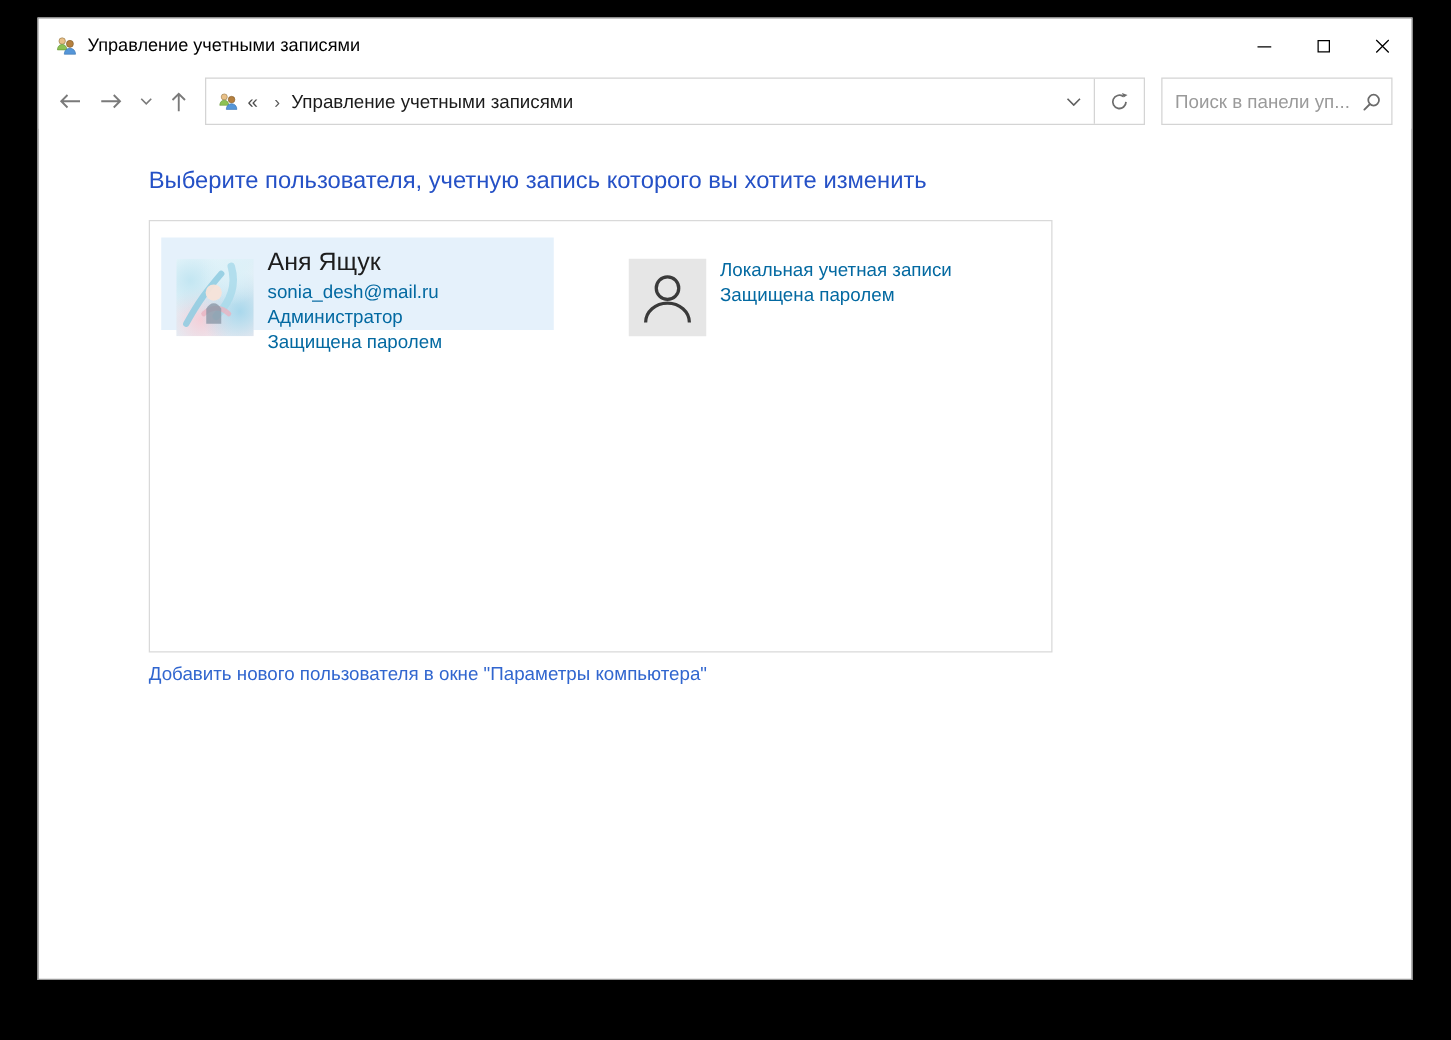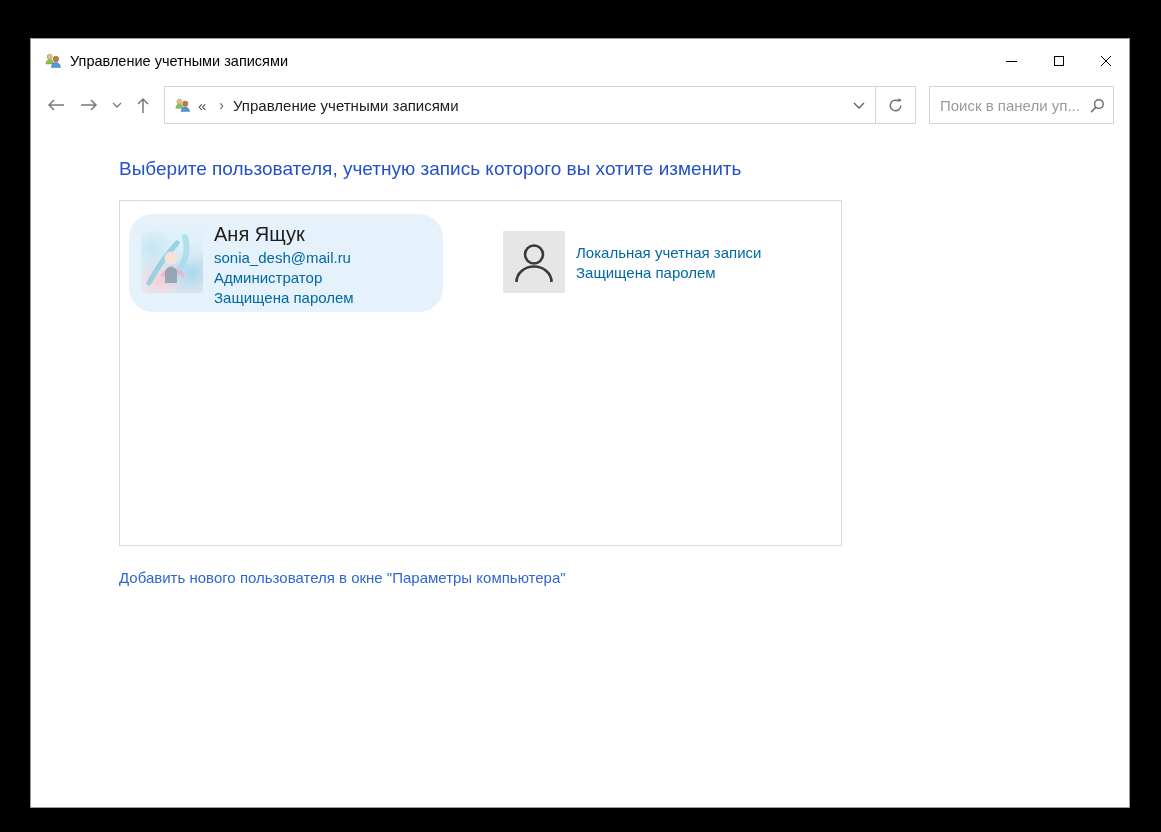--- a/index.html
+++ b/index.html
@@ -5,21 +5,21 @@
   * { box-sizing: border-box; }
   html,body { margin:0; padding:0; }
   body {
     width:1161px; height:832px; position:relative;
     background:#000;
     font-family:"Liberation Sans", sans-serif;
     overflow:hidden;
     -webkit-font-smoothing:antialiased;
   }
   .window {
-    position:absolute; left:30px; top:38px; width:1100px; height:770px;
+    position:absolute; left:30px; top:14px; width:1100px; height:770px;
     background:#fff; border:1px solid #9b9b9b;
   }
   
   .titlebar { height:44px; display:flex; align-items:center; padding-left:13px; background:#fff; }
   .titlebar .app-icon { width:18px; height:18px; flex:0 0 auto; }
   .titlebar .title-text { margin-left:8px; font-size:14.5px; color:#000; white-space:nowrap; }
   .win-controls { margin-left:auto; display:flex; height:100%; }
   .win-btn { width:47px; height:100%; display:flex; align-items:center; justify-content:center; cursor:default; }
   .glyph-min { width:11px; height:0; border-top:1px solid #000; display:block; }
   .glyph-max { width:10px; height:10px; border:1px solid #000; display:block; }
@@ -49,38 +49,38 @@
     font-size:15px; color:#0c4a6e; padding:0; background:transparent;
   }
   .searchbox input::placeholder { color:#9a9a9a; }
   
   .content { padding-left:88px; }
   .page-heading { margin-top:31px; font-size:19px; color:#2551c6; font-weight:400; }
   .accounts-panel {
     margin-top:20px; width:723px; height:346px; border:1px solid #d9d9d9; background:#fff;
     padding:13px 9px; display:flex; align-items:flex-start; gap:48px;
   }
-  .account-tile { width:314px; height:98px; display:flex; cursor:default;border-radius:24px; }
+  .account-tile { width:314px; height:74px; display:flex; cursor:default; }
   .account-tile.selected { background:#e5f1fb; }
   .tile-avatar { width:62px; height:62px; margin:17px 0 0 12px; flex:0 0 auto; position:relative; overflow:hidden; }
   .avatar-art {
     width:62px; height:62px;
     background:
       radial-gradient(circle at 72% 18%, #dcf1f8 0%, rgba(220,241,248,0) 38%),
       radial-gradient(circle at 18% 28%, #c3e6f2 0%, rgba(195,230,242,0) 42%),
       radial-gradient(circle at 82% 68%, #a9d8ec 0%, rgba(169,216,236,0) 48%),
       radial-gradient(circle at 32% 78%, #f4cfd8 0%, rgba(244,207,216,0) 42%),
       linear-gradient(140deg,#eef8fc 0%, #dff0f8 45%, #f7ecf0 100%);
   }
   .avatar-placeholder { background:#e6e6e6; display:flex; align-items:center; justify-content:center; }
   .tile-text { margin-left:11px; padding-top:7px; display:flex; flex-direction:column; }
   .tile-text.centered { padding-top:0; justify-content:center; }
   .acct-name { font-size:20px; line-height:27px; color:#1d1d1d; }
   .acct-line { font-size:15px; line-height:20px; color:#0369a1; }
-  .add-user-link { margin-top:23px; font-size:15px; color:#3166cf; cursor:pointer; width:fit-content; }
+  .add-user-link { margin-top:9px; font-size:15px; color:#3166cf; cursor:pointer; width:fit-content; }
   svg { display:block; }
 </style>
 <title>Управление учетными записями</title></head>
 <body>
 
 <div class="window">
 
   <div class="titlebar">
     <span class="app-icon">
       <svg viewBox="0 0 16 16" width="18" height="18">

